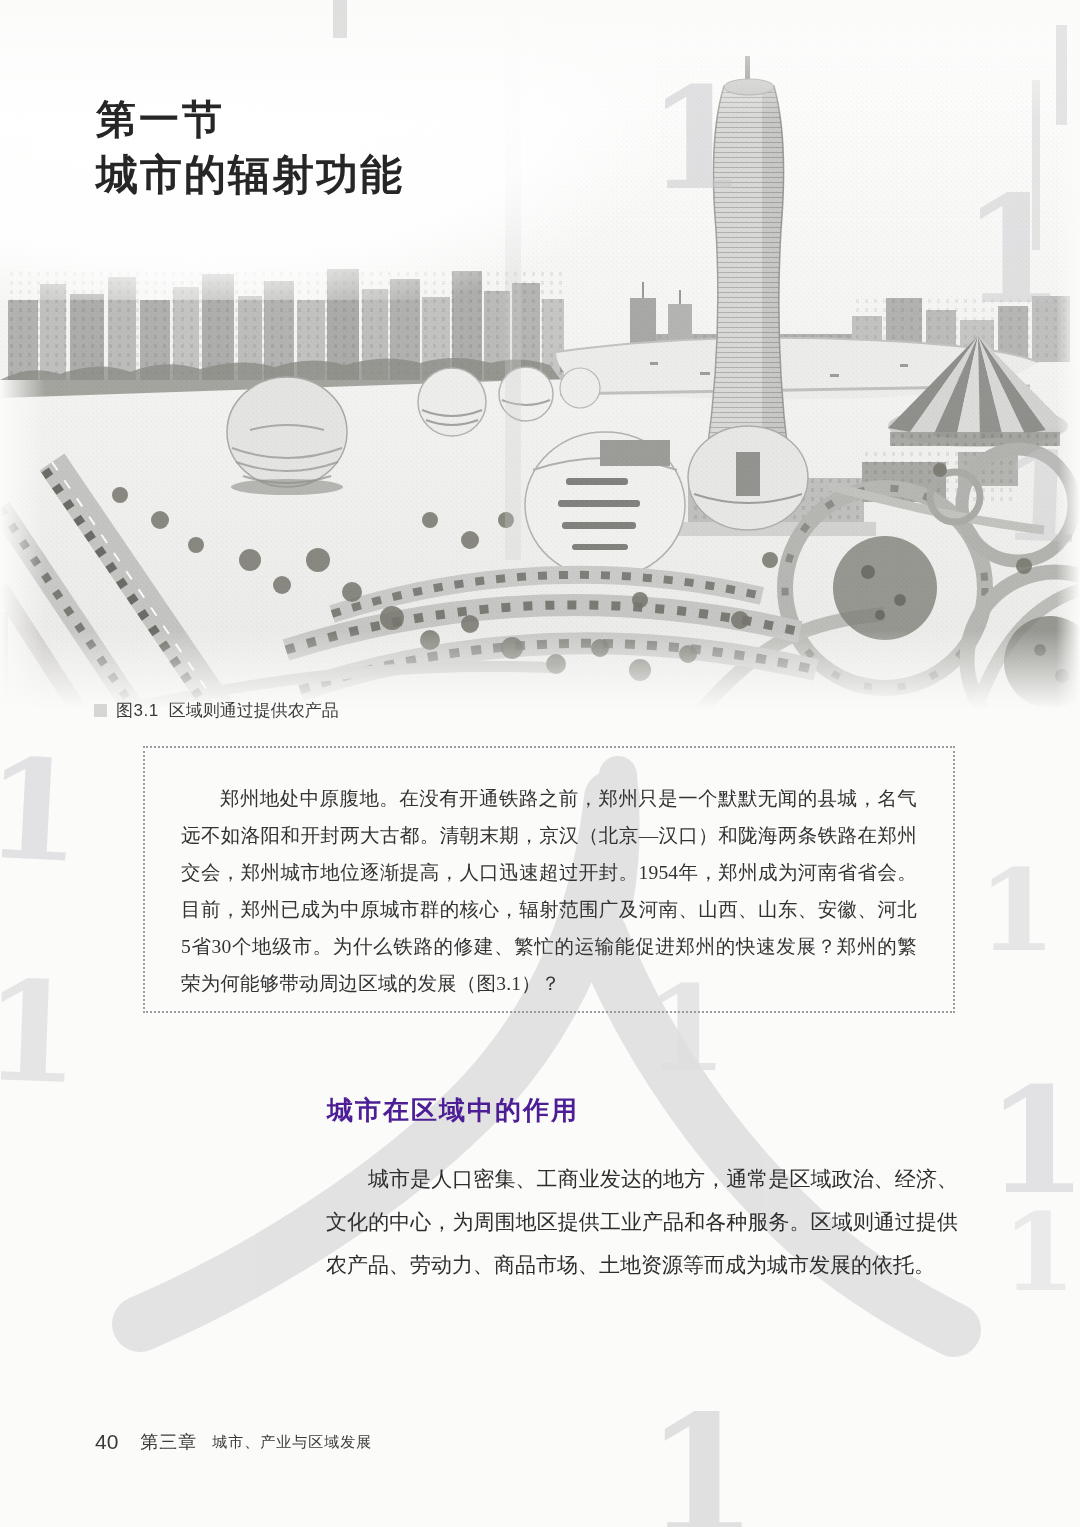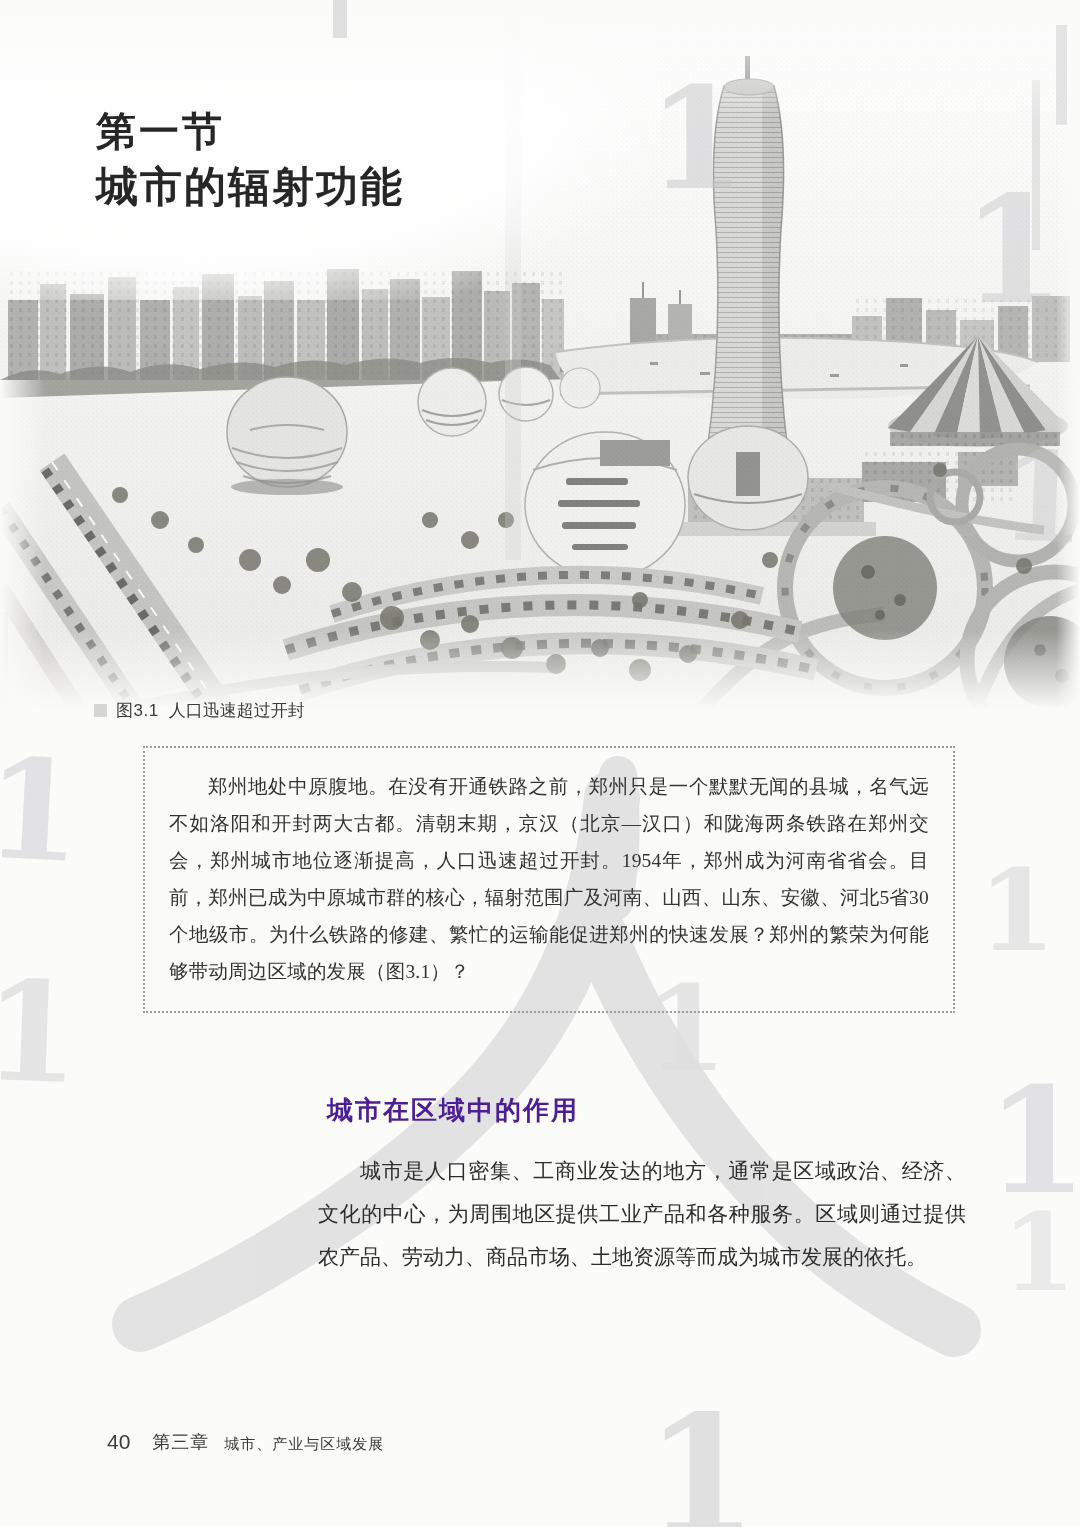--- a/index.html
+++ b/index.html
@@ -1,38 +1,38 @@
 <!DOCTYPE html>
 <html><head>
 <meta charset="utf-8">
 <style>
   html,body{margin:0;padding:0;background:#e8e8e8;}
   .page{position:relative;width:1080px;height:1527px;margin:0 auto;background:#fbfbfa;
         overflow:hidden;font-family:"Liberation Serif","DejaVu Serif",serif;color:#2e2e2e;}
   .photo{position:absolute;left:0;top:0;width:1080px;height:710px;}
   .wm{position:absolute;left:0;top:0;width:1080px;height:1527px;pointer-events:none;}
-  .title-block{position:absolute;left:96px;top:104px;}
+  .title-block{position:absolute;left:96px;top:92px;}
   .title-line1{font-size:40px;font-weight:bold;letter-spacing:3px;color:#262626;}
   .title-line2{font-size:42px;font-weight:bold;letter-spacing:2px;color:#262626;}
   .caption-row{position:absolute;left:94px;top:699px;display:flex;align-items:center;
         font-family:"Liberation Sans","DejaVu Sans",sans-serif;font-size:17px;color:#3c3c3c;}
   .cap-icon{display:inline-block;width:13px;height:13px;background:#d6d6d3;margin-right:9px;}
   .cap-label{margin-right:10px;letter-spacing:.5px;}
   .intro-box{position:absolute;left:143px;top:746px;width:812px;height:267px;
         border:2px dotted #9b9ba1;box-sizing:border-box;padding:20px 24px 0 24px;}
-  .intro-box p{margin:0;font-size:19.5px;line-height:37px;text-align:justify;
+  .intro-box p{margin:12px;font-size:19.5px;line-height:37px;text-align:justify;
         text-indent:2em;color:#333;letter-spacing:.2px;}
   .section-heading{position:absolute;left:320px;top:1086px;margin:7px;
         font-family:"Liberation Sans","DejaVu Sans",sans-serif;font-size:26px;
         font-weight:700;color:#4c1d95;letter-spacing:2px;}
   .body-col{position:absolute;left:318px;top:1150px;width:648px;}
-  .body-col p{margin:0;font-size:21px;line-height:43px;text-align:justify;
+  .body-col p{margin:8px;font-size:21px;line-height:43px;text-align:justify;
         text-indent:2em;color:#2d2d2d;}
-  .footer{position:absolute;left:95px;top:1430px;display:flex;align-items:flex-end;
-        font-family:"Liberation Sans","DejaVu Sans",sans-serif;color:#3a3a3a;margin-left:12px;}
+  .footer{position:absolute;left:95px;top:1430px;display:flex;align-items:center;
+        font-family:"Liberation Sans","DejaVu Sans",sans-serif;color:#3a3a3a;}
   .page-num{font-size:21px;margin-right:22px;}
   .chap{font-size:18px;margin-right:15px;letter-spacing:1px;}
   .chap-title{font-size:15px;letter-spacing:1px;}
 </style>
 </head>
 <body>
 
 <div class="page">
 
   <svg class="photo" viewBox="0 0 1080 710" aria-hidden="true">
@@ -291,21 +291,21 @@
   </svg>
 
   <div class="title-block">
     <div class="title-line1">第一节</div>
     <div class="title-line2">城市的辐射功能</div>
   </div>
 
   <div class="caption-row">
     <span class="cap-icon"></span>
     <span class="cap-label">图3.1</span>
-    <span class="cap-text">人口迅速超过开封</span>
+    <span class="cap-text">区域则通过提供农产品</span>
   </div>
 
   <div class="intro-box">
     <p>郑州地处中原腹地。在没有开通铁路之前，郑州只是一个默默无闻的县城，名气远不如洛阳和开封两大古都。清朝末期，京汉（北京—汉口）和陇海两条铁路在郑州交会，郑州城市地位逐渐提高，人口迅速超过开封。1954年，郑州成为河南省省会。目前，郑州已成为中原城市群的核心，辐射范围广及河南、山西、山东、安徽、河北5省30个地级市。为什么铁路的修建、繁忙的运输能促进郑州的快速发展？郑州的繁荣为何能够带动周边区域的发展（图3.1）？</p>
   </div>
 
   <h2 class="section-heading">城市在区域中的作用</h2>
 
   <div class="body-col">
     <p>城市是人口密集、工商业发达的地方，通常是区域政治、经济、文化的中心，为周围地区提供工业产品和各种服务。区域则通过提供农产品、劳动力、商品市场、土地资源等而成为城市发展的依托。</p>

